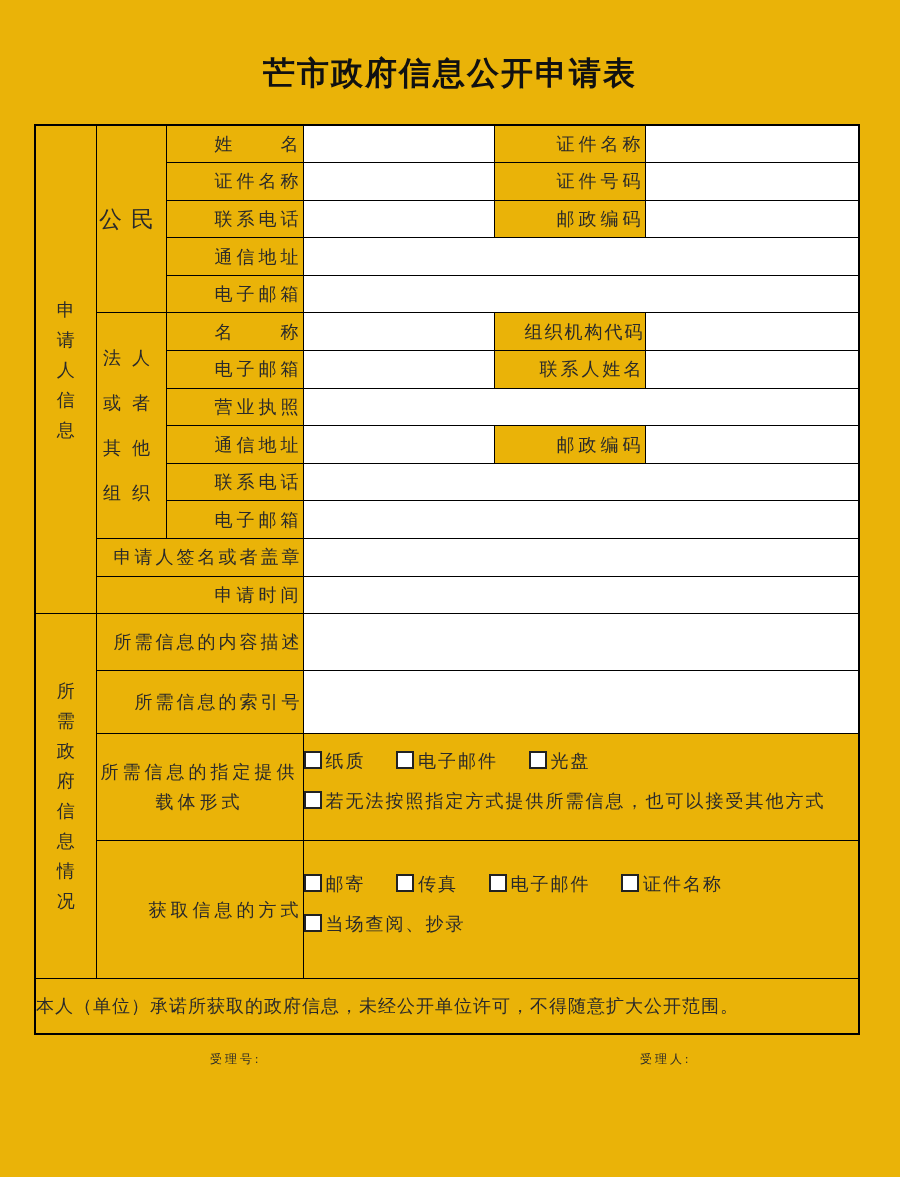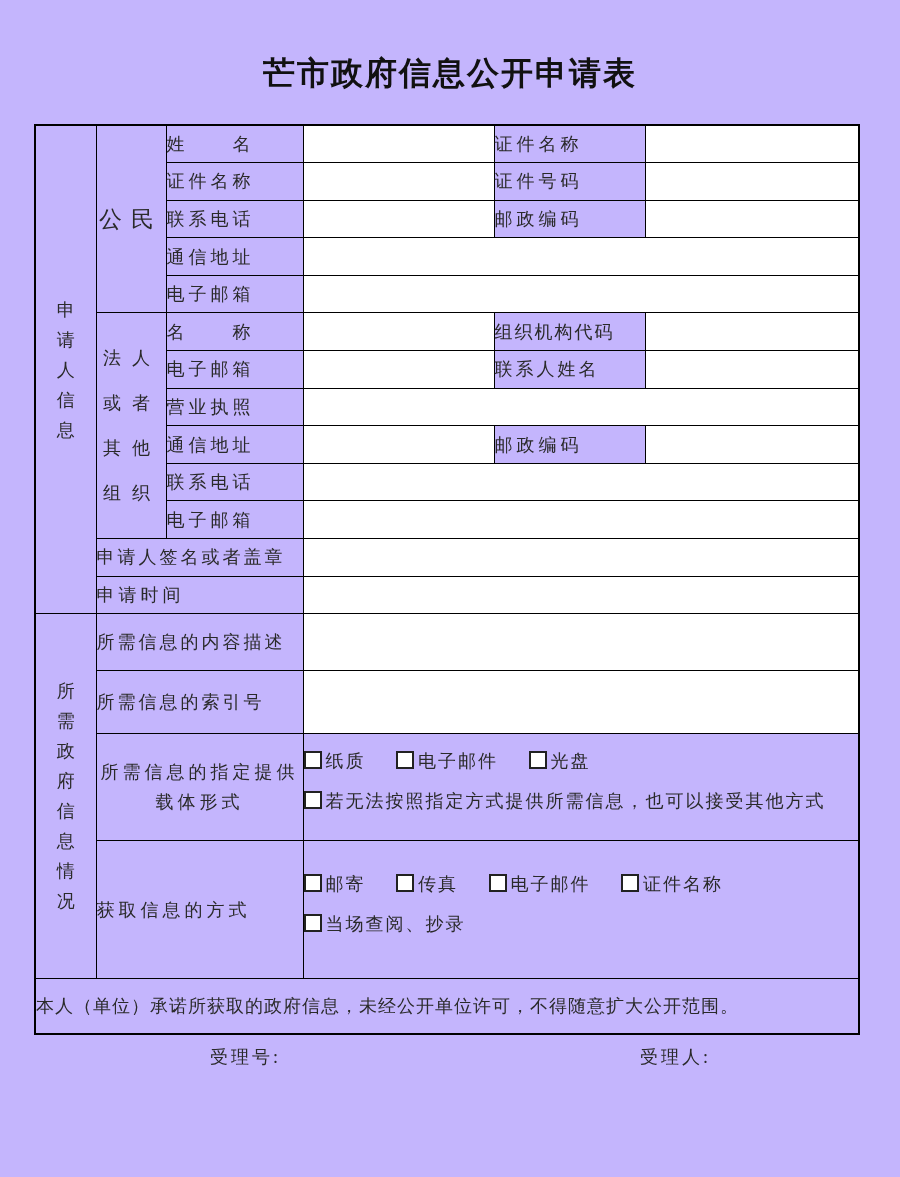--- a/index.html
+++ b/index.html
@@ -4,21 +4,21 @@
 <style>
   html, body {
     margin: 0;
     padding: 0;
     background: #ffffff;
   }
   .page {
     position: relative;
     width: 900px;
     height: 1177px;
-    background: #c4b5fd;
+    background: #eab308;
     color: #1f1f1f;
     font-family: "Liberation Serif", "DejaVu Serif", serif;
     overflow: hidden;
   }
   .page-title {
     margin: 54px 0 0 0;
     font-size: 32px;
     line-height: 38px;
     font-weight: bold;
     text-align: center;
@@ -39,21 +39,21 @@
     color: #2a2a2a;
     vertical-align: middle;
   }
   tr.rs  { height: 37.6px; }
   tr.r14 { height: 57px; }
   tr.r15 { height: 63px; }
   tr.r16 { height: 107px; padding-left: 40px; }
   tr.r17 { height: 138px; }
   tr.r18 { height: 55px; }
 
-  td.label { text-align: left; letter-spacing: 4px; }
+  td.label { text-align: right; letter-spacing: 4px; }
   td.input { background: #fff; }
 
   .vtext {
     width: 20px;
     margin: 0 auto;
     word-break: break-all;
     line-height: 30px;
     font-size: 18px;
     text-align: center;
     letter-spacing: 0;
@@ -94,22 +94,22 @@
     padding: 8px 6px 0 6px;
     letter-spacing: 1px;
     font-size: 18px;
   }
   .footer {
     position: relative;
     height: 40px;
   }
   .footer .flabel {
     position: absolute;
-    top: 10px;
-    font-size: 18px;
+    top: 16px;
+    font-size: 12px;
     letter-spacing: 3px;
     color: #2a2a2a;
   }
   .flabel-no  { left: 210px; }
   .flabel-per { left: 640px; }
 </style>
 </head>
 <body>
 
 <div class="page">

